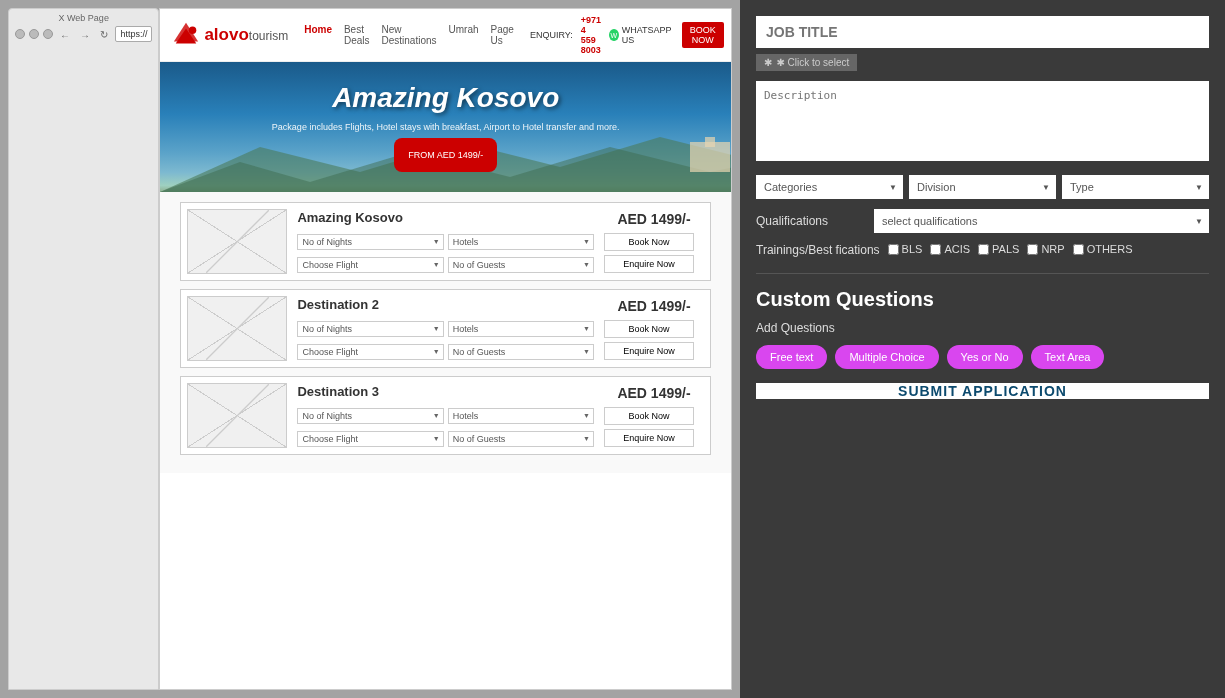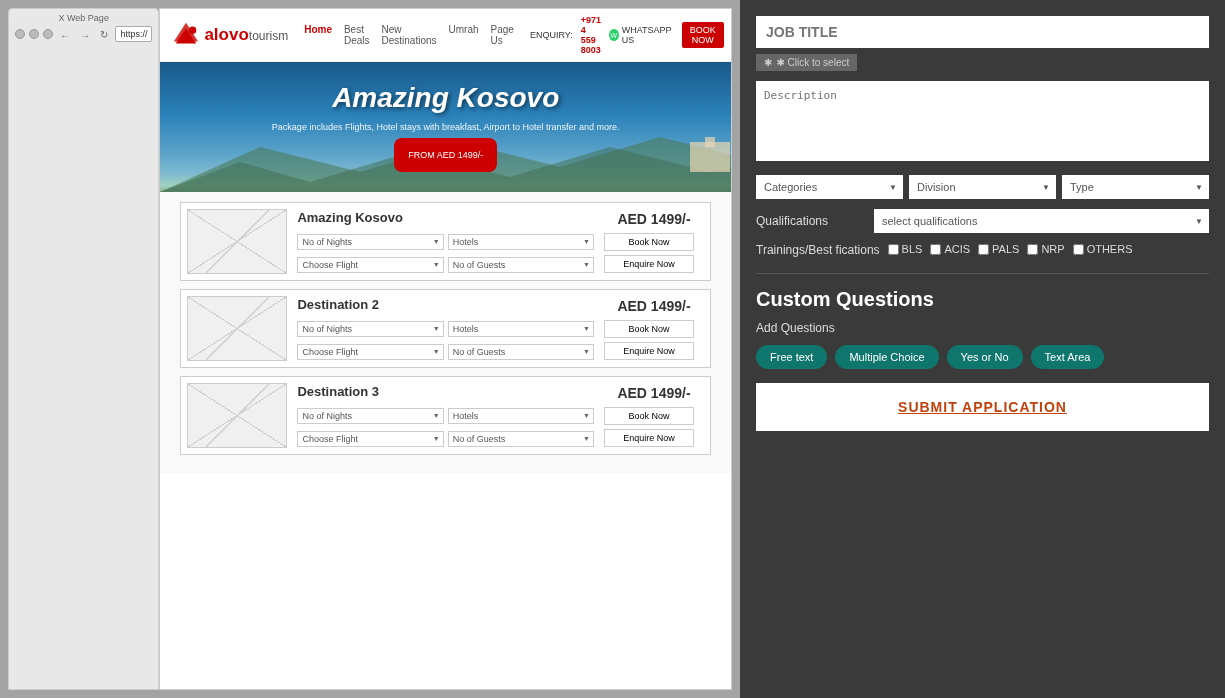--- a/index.html
+++ b/index.html
@@ -468,42 +468,40 @@
       color: #ddd;
       font-size: 12px;
     }
 
     .question-type-buttons {
       display: flex;
       gap: 8px;
       flex-wrap: wrap;
     }
     .question-type-btn {
-      background: #0f766e;
+      background: #d946ef;
       color: white;
       border: none;
       padding: 6px 14px;
       font-size: 11px;
       cursor: pointer;
       border-radius: 12px;
     }
 
     .submit-btn {
       background: white;
-      color: #c2410c;
+      color: #0c4a6e;
       border: none;
-      padding: 16px;
       font-size: 14px;
       font-weight: bold;
       letter-spacing: 1px;
       cursor: pointer;
       width: 100%;
       text-align: center;
       margin-top: 4px;
-      text-decoration: underline;
     }
   </style>
 </head>
 <body>
 
 <div class="left-panel">
 
   <div class="browser-chrome">
     <div style="text-align:center; font-size:9px; color:#666; margin-bottom:3px;">X Web Page</div>
     <div class="browser-toolbar">

